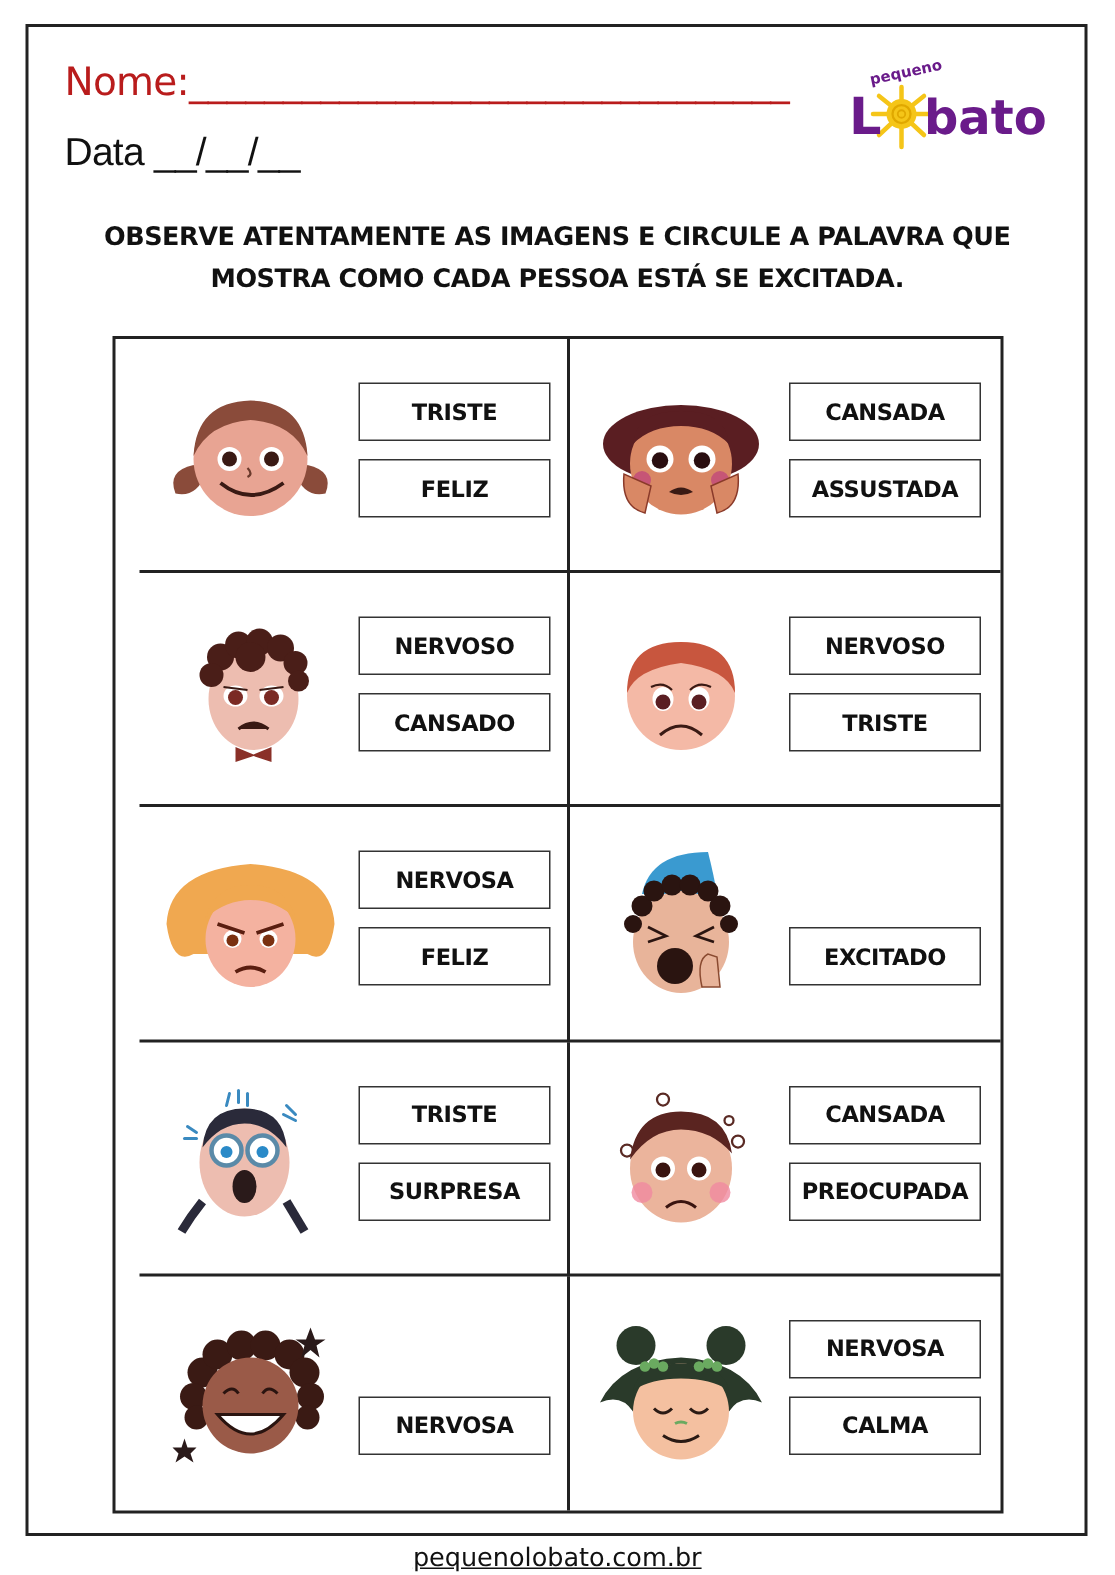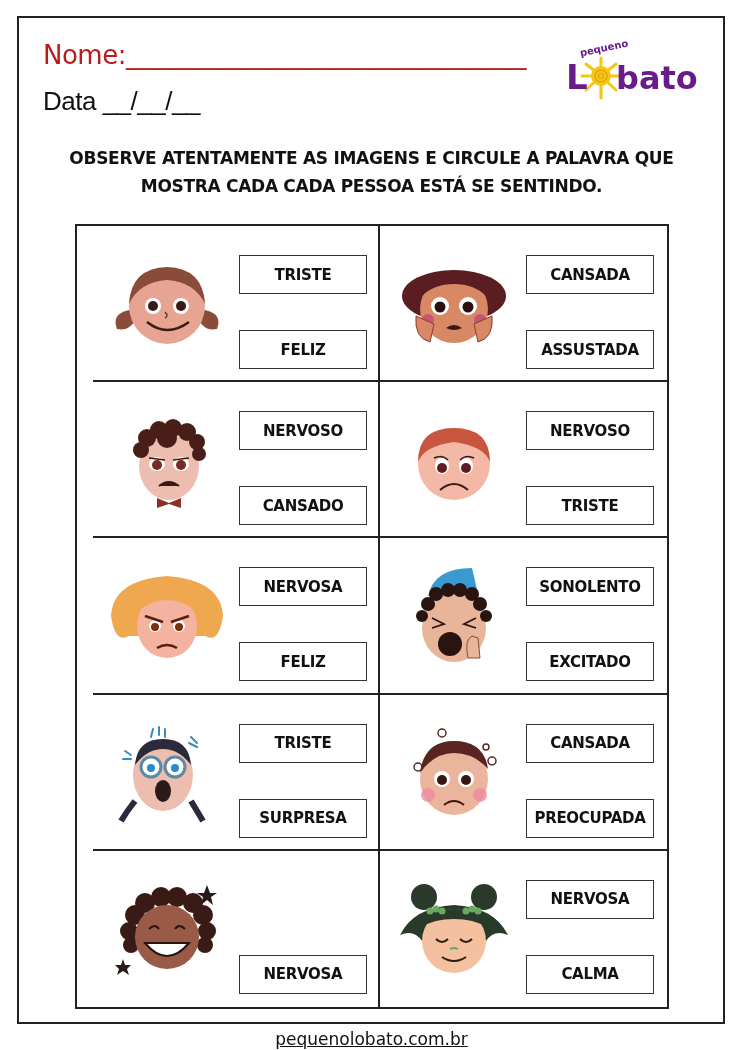--- a/index.html
+++ b/index.html
@@ -9,21 +9,21 @@
   .date-line { position:absolute; left:43px; top:86px; font-size:26px; font-family:Liberation Sans, sans-serif; color:#111; letter-spacing:-0.5px; }
   .logo { position:absolute; left:562px; top:40px; width:140px; height:62px; }
   .instructions { position:absolute; left:20px; top:144px; width:703px; text-align:center; font-weight:bold; font-size:17px; line-height:28px; font-family:"DejaVu Sans", sans-serif; letter-spacing:-0.3px; }
   .grid { position:absolute; left:75px; top:224px; width:594px; height:785px; border:2px solid #222; box-sizing:border-box; display:grid; grid-template-columns:1fr 1fr; grid-template-rows:repeat(5,1fr);padding-left:16px; }
   .cell { position:relative; border-right:2px solid #222; border-bottom:2px solid #222; box-sizing:border-box; }
   .cell:nth-child(2n) { border-right:none;text-align:center; }
   .cell:nth-last-child(-n+2) { border-bottom:none; }
   .face { position:absolute; left:14px; top:28px; width:120px; height:100px; }
   .opt { position:absolute; left:146px; width:128px; height:39px; border:1.5px solid #333; box-sizing:border-box; display:flex; align-items:center; justify-content:center; font-weight:bold; font-size:15px; font-family:"DejaVu Sans", sans-serif; background:#fff; cursor:pointer; letter-spacing:-0.3px; }
   .opt.top { top:29px; }
-  .opt.bottom { top:104px; }
+  .opt.bottom { top:80px; }
   .footer { position:absolute; left:0; top:1029px; width:743px; text-align:center; font-size:17px; text-decoration:underline; font-family:"DejaVu Sans", sans-serif; color:#111; }
 </style>
 </head>
 <body>
 
 <div class="frame"></div>
 
 <div class="name-line">Nome:________________________________</div>
 <div class="date-line">Data __/__/__</div>
 
@@ -45,21 +45,21 @@
       <circle cx="39" cy="36" r="2.5" fill="none" stroke="#e0a800" stroke-width="1.2"></circle>
     </g>
     <text x="4" y="49" font-family="DejaVu Sans, sans-serif" font-weight="bold" font-size="34" fill="#6a1b8a">L</text>
     <text x="54" y="49" font-family="DejaVu Sans, sans-serif" font-weight="bold" font-size="32" fill="#6a1b8a">bato</text>
     <text x="18" y="14" font-family="DejaVu Sans, sans-serif" font-weight="bold" font-size="10" fill="#6a1b8a" transform="rotate(-12 30 12)">pequeno</text>
   </svg>
 </div>
 
 <div class="instructions">
   <div>OBSERVE ATENTAMENTE AS IMAGENS E CIRCULE A PALAVRA QUE</div>
-  <div>MOSTRA CADA CADA PESSOA ESTÁ SE SENTINDO.</div>
+  <div>MOSTRA COMO CADA PESSOA ESTÁ SE EXCITADA.</div>
 </div>
 
 <div class="grid">
 
   <div class="cell">
     <svg class="face" viewBox="0 0 120 100">
       <path d="M10 75 Q4 60 22 56 L30 62 Q24 78 10 75Z" fill="#8a4b3a"></path>
       <path d="M110 75 Q116 60 98 56 L90 62 Q96 78 110 75Z" fill="#8a4b3a"></path>
       <circle cx="60" cy="52" r="38" fill="#e8a493"></circle>
       <path d="M22 50 Q24 14 60 13 Q96 14 98 50 Q88 28 60 26 Q32 28 22 50Z" fill="#8a4b3a"></path>
@@ -160,21 +160,20 @@
         <circle cx="66" cy="24" r="7"></circle>
           <circle cx="78" cy="28" r="7"></circle>
           <circle cx="86" cy="38" r="7"></circle>
         <circle cx="28" cy="50" r="6"></circle>
           <circle cx="92" cy="50" r="6"></circle>
       </g>
       <path d="M38 52 L50 58 L38 62 M82 52 L70 58 L82 62" stroke="#2a1410" stroke-width="1.8" fill="none"></path>
       <circle cx="56" cy="78" r="12" fill="#2a1410"></circle>
       <path d="M74 92 Q70 74 78 70 L84 72 L86 92Z" fill="#e8b49a" stroke="#8a4a30" stroke-width="1"></path>
     </svg>
-    <div class="opt top">SONOLENTO</div>
     <div class="opt bottom">EXCITADO</div>
   </div>
 
   <div class="cell">
     <svg class="face" viewBox="0 0 120 100">
       <g stroke="#3a8ac0" stroke-width="2" stroke-linecap="round">
         <line x1="46" y1="6" x2="44" y2="14"></line>
           <line x1="52" y1="4" x2="52" y2="12"></line>
           <line x1="58" y1="6" x2="58" y2="14"></line>
         <line x1="84" y1="14" x2="90" y2="20"></line>

